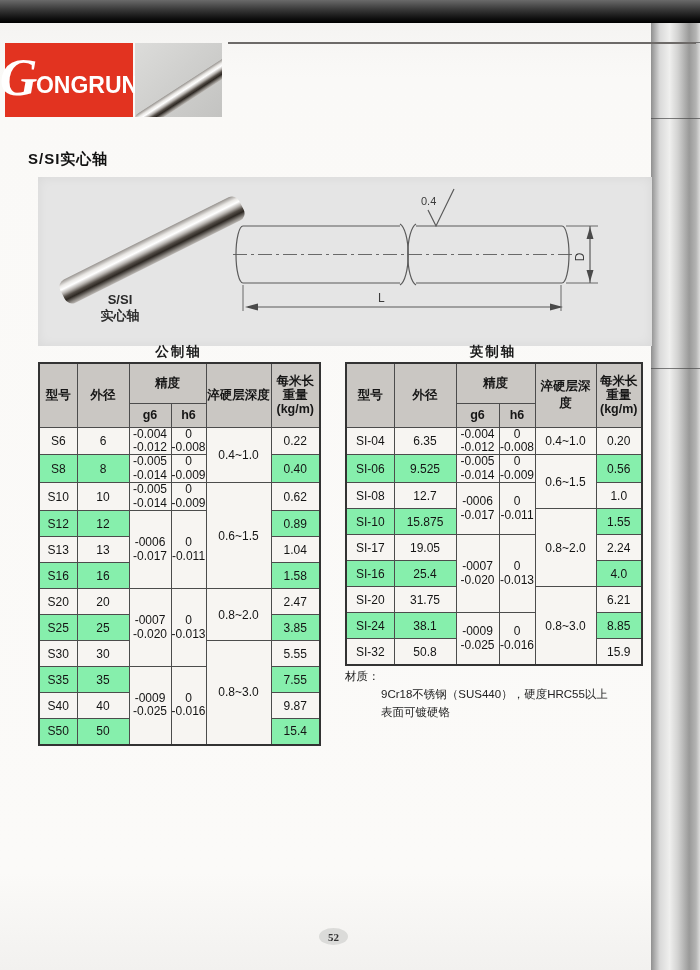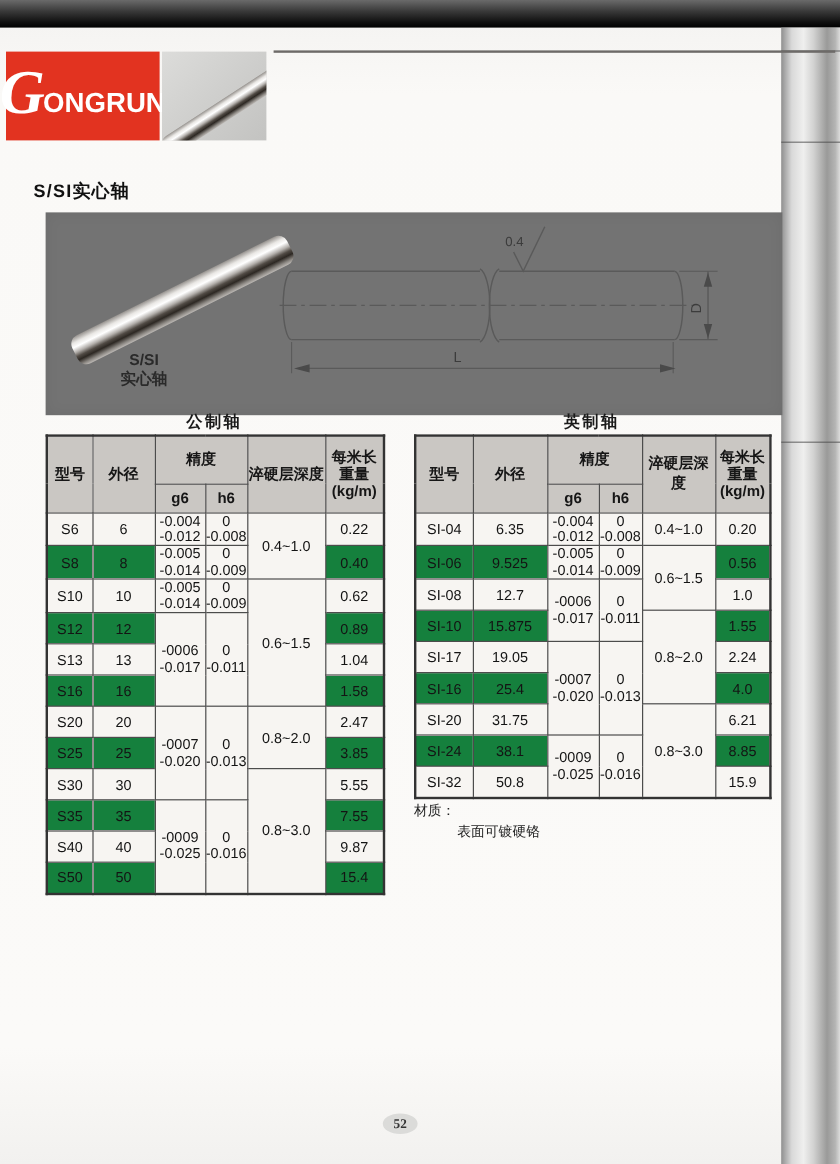--- a/index.html
+++ b/index.html
@@ -22,21 +22,21 @@
   .logo-text{color:#fff;font-weight:bold;letter-spacing:.5px;display:flex;align-items:flex-start;line-height:1;}
   .logo-g{font-family:"Liberation Serif",serif;font-size:52px;font-style:italic;margin-right:-2px;margin-top:-4px;}
   .logo-rest{font-size:23px;margin-top:18px;letter-spacing:0px;}
   .logo-photo{left:135px;top:43px;width:87px;height:74px;overflow:hidden;
     background:linear-gradient(135deg,#dcdcda 0%,#cfcfcd 50%,#c3c3c1 100%);}
   .metal-bar{position:absolute;border-radius:8px;
     background:linear-gradient(to bottom,#97938f 0%,#e9e7e4 18%,#ffffff 32%,#b3afab 48%,#514b45 62%,#2d2823 74%,#8d8984 90%,#bcb8b4 100%);}
   .logo-bar{left:-8px;top:42px;width:115px;height:17px;transform:rotate(-33deg);}
   .product-title{left:28px;top:122px;font-size:15px;font-weight:bold;letter-spacing:1px;color:#111;margin-top:28px;}
   
-  .diagram-panel{left:38px;top:177px;width:614px;height:169px;background:#737373;
+  .diagram-panel{left:38px;top:177px;width:614px;height:169px;background:#e5e5e5;
     box-shadow:inset 0 0 12px rgba(0,0,0,.06);}
   .panel-bar{left:14px;top:60px;width:200px;height:26px;transform:rotate(-26.5deg);}
   .photo-label{left:42px;top:115px;width:80px;text-align:center;font-size:13px;font-weight:bold;color:#2a2a2a;line-height:1.25;white-space:pre-line;}
   .drawing{left:230px;top:180px;width:420px;height:162px;}
   .drawing text{font-family:"Liberation Sans",sans-serif;fill:#3c3c3c;}
   
   .tbl-title{font-size:13.5px;font-weight:bold;color:#1a1a1a;text-align:center;letter-spacing:2px;}
   .t-metric-title{left:38px;top:343px;width:281px;}
   .t-imperial-title{left:345px;top:343px;width:296px;}
   
@@ -45,21 +45,21 @@
     padding:0;overflow:hidden;}
   table.spec{border:2px solid #333;}
   table.spec th{background:#cac7c3;font-size:12.5px;font-weight:bold;color:#161616;}
   table.spec td{font-size:12px;color:#141414;}
   .t-metric{left:38px;top:362px;width:281px;}
   .t-imperial{left:345px;top:362px;width:296px;}
   tr.data-row{height:26px;}
   tr.hdr1{height:40px;} tr.hdr2{height:24px;}
   th.weight-h{font-size:10.5px;line-height:1.15;white-space:pre-line;}
   td.c-g6,td.c-h6{text-align:left;padding-left:3px;font-size:11px;line-height:1.12;white-space:pre-line;}
-  td.shaded{background:#15803d;}
+  td.shaded{background:#86efac;}
   td.c-depth{font-size:12px;}
   
   .material-note{left:345px;top:668px;width:300px;font-size:11.5px;line-height:1.55;color:#222;}
   .material-note .row{display:flex;}
   .material-note .lbl{width:36px;flex:none;}
   .material-note .indent{margin-left:36px;}
   
   .page-oval{left:319px;top:928px;width:29px;height:17px;background:#dbdbd9;border-radius:50%;
     display:flex;align-items:center;justify-content:center;font-size:11px;font-weight:bold;color:#333;
     font-family:"Liberation Serif",serif;}
@@ -335,18 +335,19 @@
         <td class="c-od">50.8</td>
         <td class="c-weight">15.9</td>
       </tr>
     </tbody>
 </table>
 
 <div class="abs material-note">
   <div class="row">
     <span class="lbl">材质：</span>
   </div>
+  <div class="indent">9Cr18不锈钢（SUS440），硬度HRC55以上</div>
   <div class="indent">表面可镀硬铬</div>
 </div>
 
 <div class="abs page-oval">
   <span>52</span>
 </div>
 
 </body></html>

